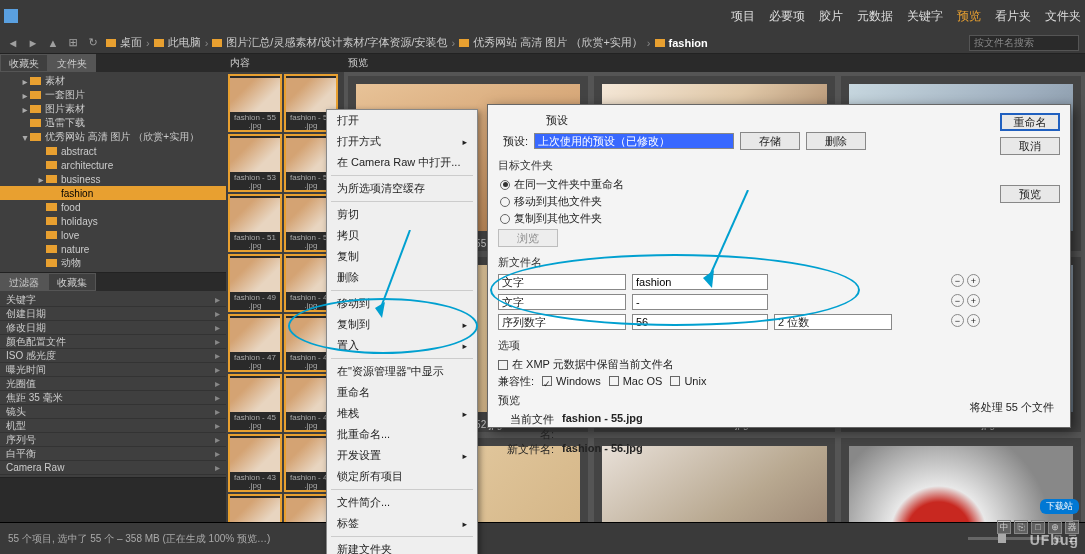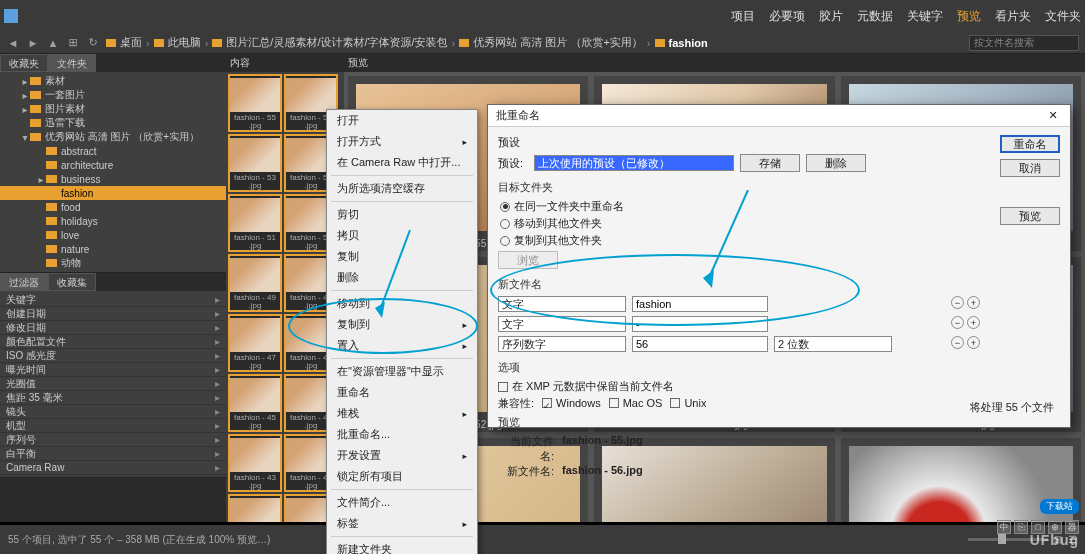--- a/index.html
+++ b/index.html
@@ -37,21 +37,21 @@
 .tree-item.l2 { padding-left: 36px; }
 
 .filter-panel { flex: 1; background: #3f3f3f; border-top: 1px solid #222; }
 .filter-tabs { display: flex; height: 18px; background: #2a2a2a; }
 .filter-list { padding: 2px 0; }
 .filter-item { display: flex; align-items: center; height: 14px; padding: 0 6px; font-size: 10px; border-bottom: 1px solid #333; }
 .filter-item .arrow { margin-left: auto; color: #888; }
 
 .preview-panel { height: 90px; background: #2a2a2a; border-top: 1px solid #222; }
 
-.status-bar { height: 32px; background: #3a3a3a; display: flex; align-items: center; padding: 0 8px; font-size: 10px; color: #aaa; border-top: 3px solid #000000; }
+.status-bar { height: 32px; background: #3a3a3a; display: flex; align-items: center; padding: 0 8px; font-size: 10px; color: #aaa; border-top: 1px solid #000000; }
 .status-bar .slider { width: 80px; height: 3px; background: #666; margin: 0 6px; position: relative; }
 .status-bar .slider-thumb { position: absolute; width: 8px; height: 10px; background: #aaa; top: -4px; left: 30px; }
 
 
 .thumb-strip { width: 118px; background: #3f3f3f; display: flex; flex-direction: column; }
 .thumb-header { height: 18px; background: #2a2a2a; display: flex; align-items: center; padding: 0 4px; font-size: 10px; }
 .thumb-grid { flex: 1; overflow: hidden; padding: 2px; display: flex; flex-wrap: wrap; gap: 2px; align-content: flex-start; }
 .thumb { width: 54px; height: 58px; background: #2a2a2a; display: flex; flex-direction: column; align-items: center; }
 .thumb.sel { border: 2px solid #e8a030; }
 .thumb-img { width: 50px; height: 38px; background: linear-gradient(135deg, #d4a373 30%, #e8d5c0 70%); margin-top: 2px; }
@@ -80,21 +80,21 @@
 
 .dialog { position: absolute; left: 487px; top: 104px; width: 584px; height: 324px; background: #f4f4f4; border: 1px solid #666; box-shadow: 4px 4px 12px rgba(0,0,0,0.5); color: #222; font-size: 11px; }
 .dialog-title { height: 22px; background: #fff; display: flex; align-items: center; padding: 0 8px; border-bottom: 1px solid #ccc; }
 .dialog-title .close-icon { margin-left: auto; width: 18px; height: 18px; display: flex; align-items: center; justify-content: center; cursor: pointer; }
 .dialog-body { padding: 8px 10px; display: flex; }
 .dialog-left { flex: 1; }
 .dialog-right { width: 80px; display: flex; flex-direction: column; gap: 6px; align-items: flex-end; }
 .dbtn { width: 60px; height: 18px; border: 1px solid #888; background: #e8e8e8; display: flex; align-items: center; justify-content: center; font-size: 11px; }
 .dbtn.primary { border: 2px solid #2060c0; }
 
-.dlabel { display: inline-block; width: 70px; }
+.dlabel { display: inline-block; width: 70px; text-align: right; }
 .drow { display: flex; align-items: center; gap: 6px; margin-bottom: 4px; }
 .dselect { height: 16px; border: 1px solid #888; background: #fff; padding: 0 3px; font-size: 11px; flex: 1; }
 .dselect.preset { background: #3868ff; color: #fff; width: 200px; flex: none; }
 .dinput { height: 16px; border: 1px solid #888; background: #fff; padding: 0 3px; font-size: 11px; }
 
 .fieldset { margin-top: 8px; }
 .fieldset .legend { color: #333; margin-bottom: 4px; }
 .radio-row { display: flex; align-items: center; gap: 4px; margin-bottom: 2px; padding-left: 2px; }
 .radio-row .radio { width: 10px; height: 10px; border: 1px solid #666; border-radius: 50%; display: inline-flex; align-items: center; justify-content: center; }
 .radio-row .radio.checked::after { content: ""; width: 5px; height: 5px; background: #333; border-radius: 50%; }
@@ -458,24 +458,20 @@
     <div class="menu-item">开发设置<span class="sub-arrow">▸</span></div>
     <div class="menu-item">锁定所有项目</div>
     <div class="menu-sep"></div>
     <div class="menu-item">文件简介...</div>
     <div class="menu-item">标签<span class="sub-arrow">▸</span></div>
     <div class="menu-sep"></div>
     <div class="menu-item">新建文件夹</div>
   </div>
 
 <div class="dialog">
-  <div class="dialog-title">
-    <span>批重命名</span>
-    <div class="close-icon">✕</div>
-  </div>
   <div class="dialog-body">
     <div class="dialog-left">
       <div class="drow">
         <span class="dlabel">预设</span>
       </div>
       <div class="drow">
         <span class="dlabel" style="width:30px">预设:</span>
         <div class="dselect preset">上次使用的预设（已修改）</div>
         <div class="dbtn">存储</div>
         <div class="dbtn">删除</div>

